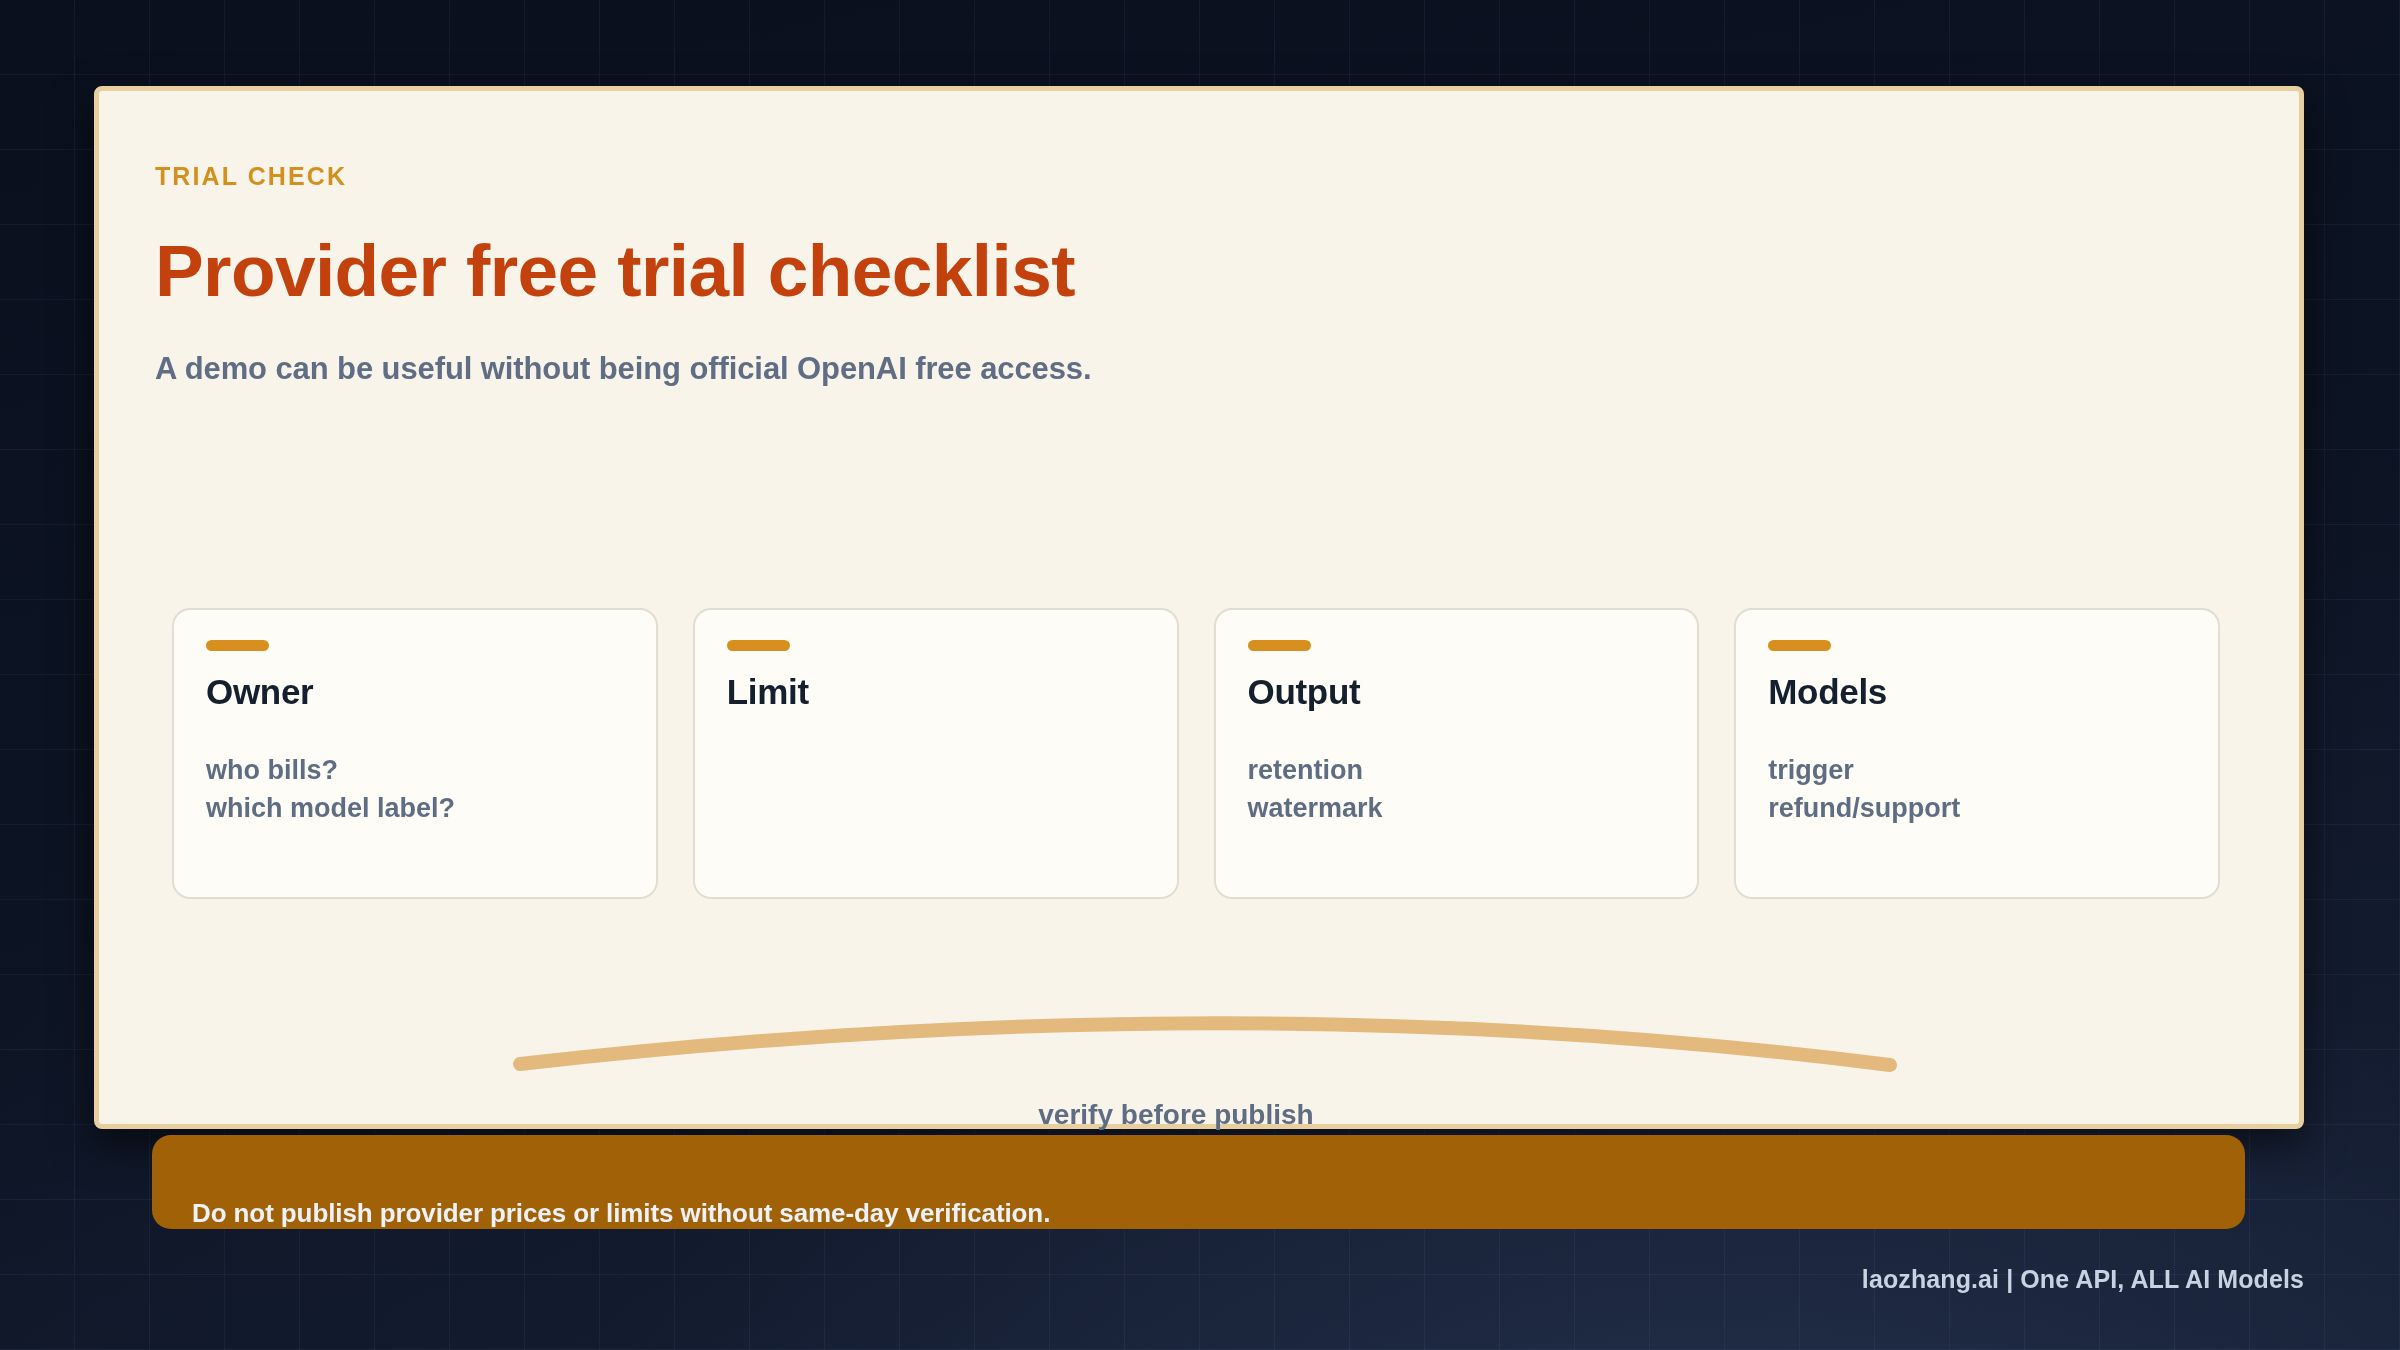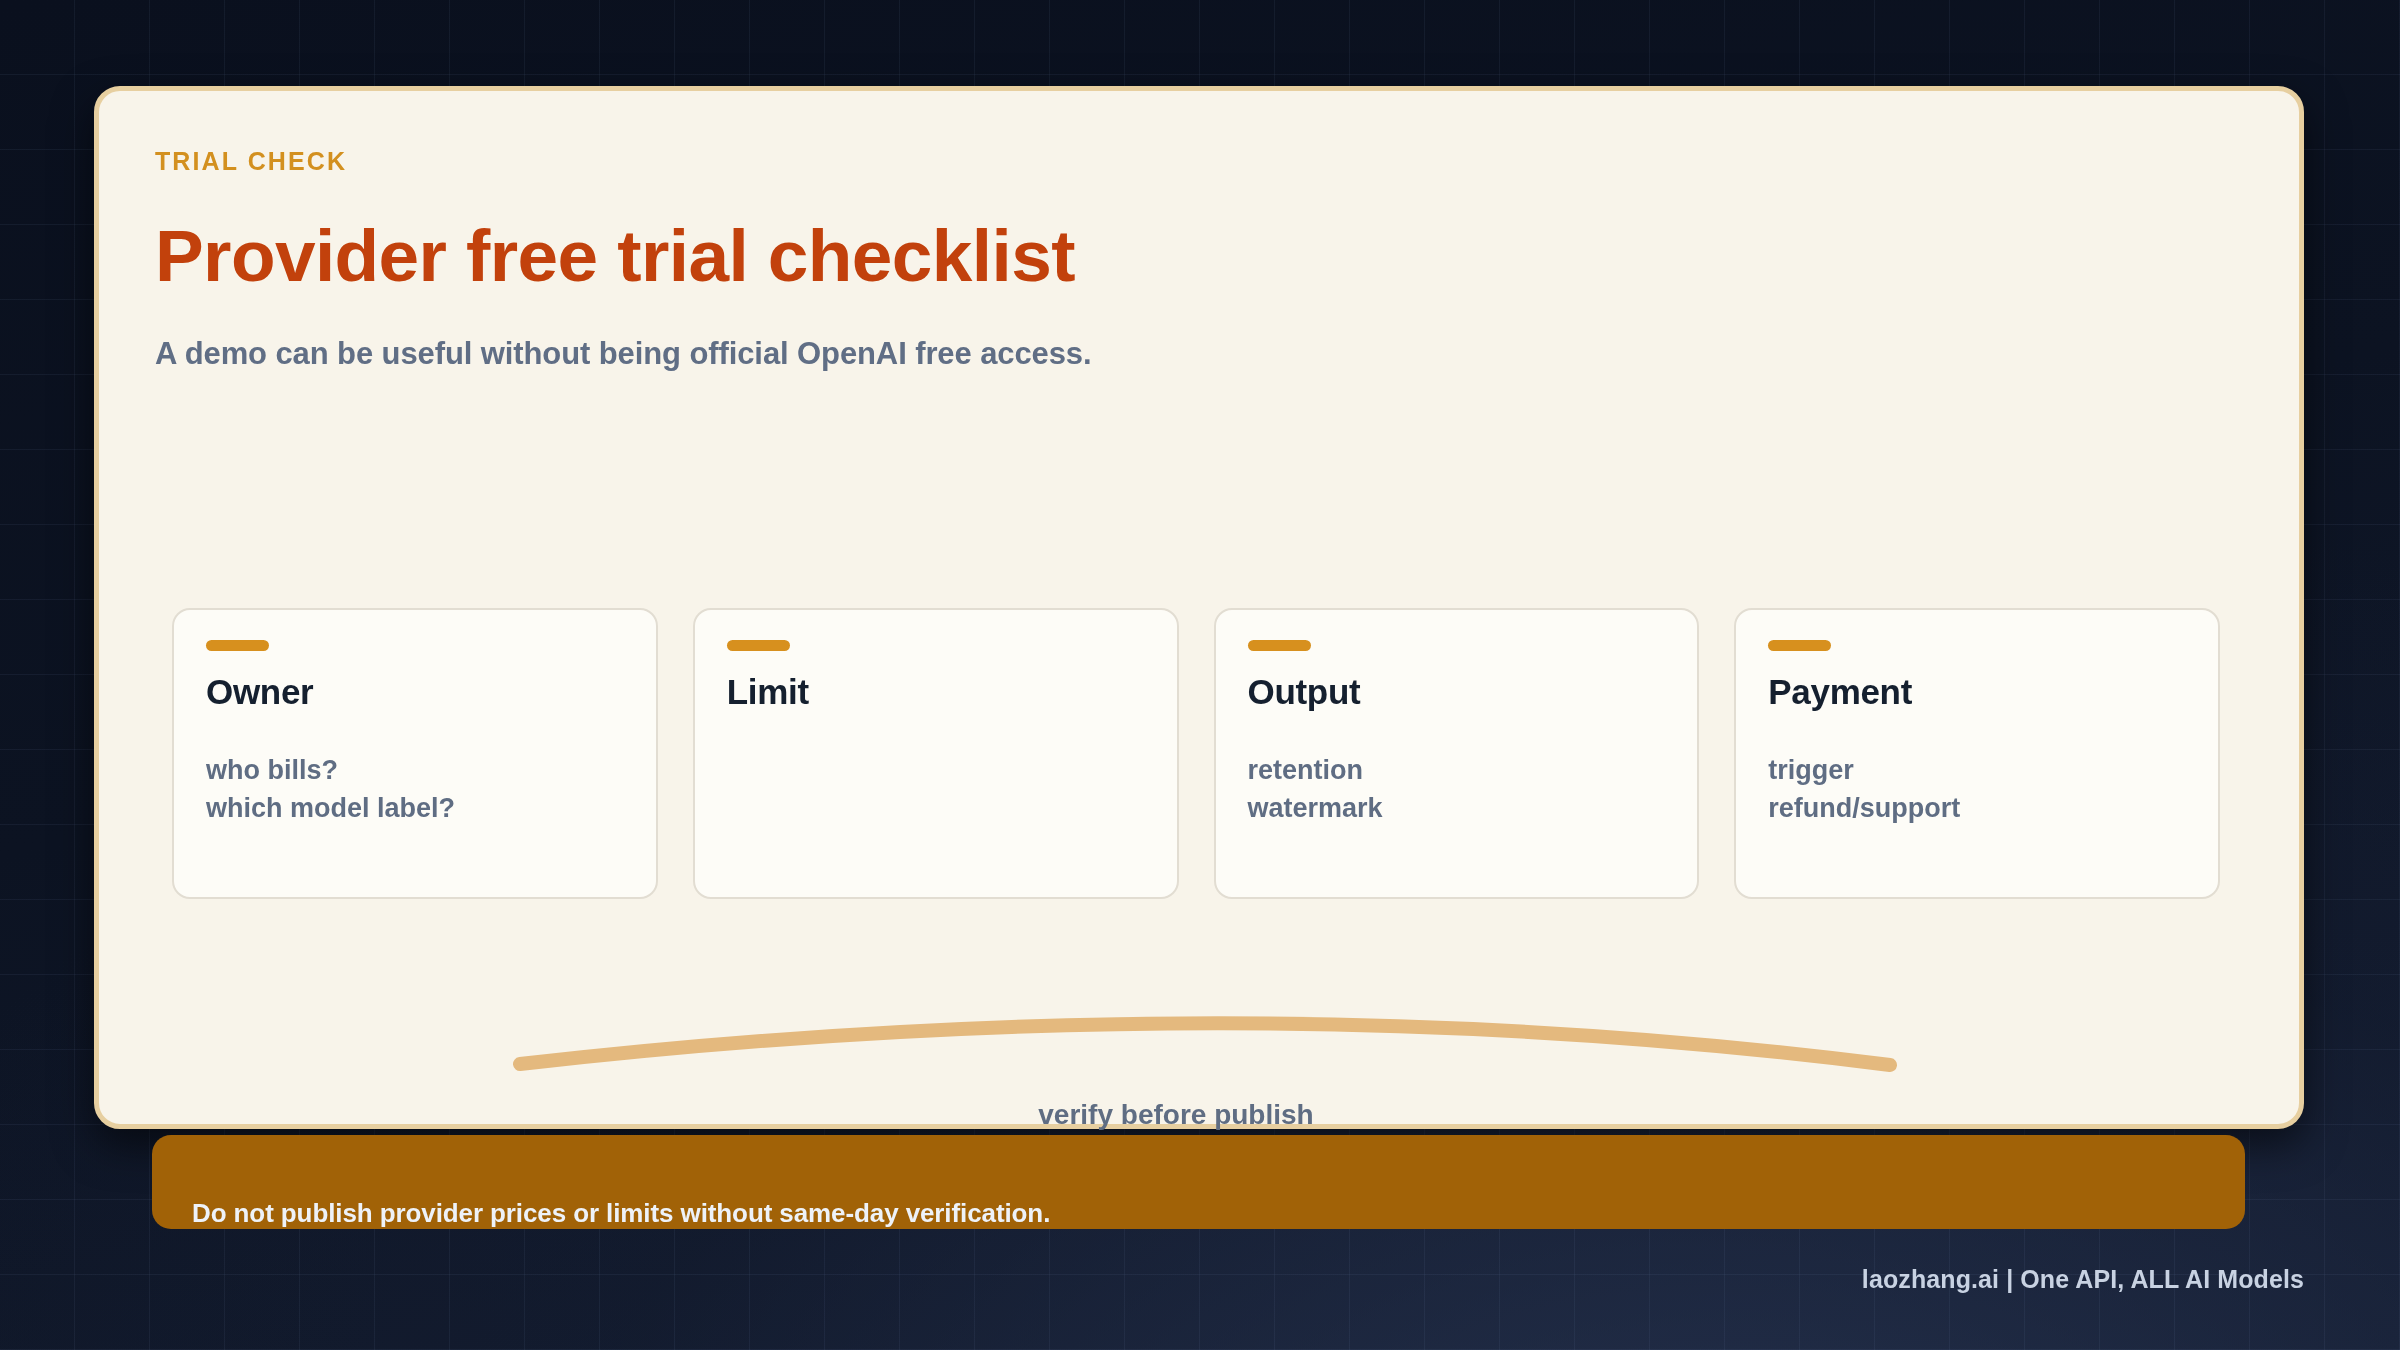--- a/index.html
+++ b/index.html
@@ -27,23 +27,23 @@
     background-position:-1px -1px;
   }
 
   
   .panel {
     position:absolute;
     left:94px; top:86px;
     width:2210px; height:1043px;
     background:#f8f4ea;
     border:5px solid #e7cfa0;
-    border-radius:26px;
+    border-radius:8px;
     box-shadow:0 16px 40px rgba(0,0,0,0.55);
-    padding:58px 0 0 56px;
+    padding:73px 0 0 56px;
   }
 
   .eyebrow {
     color:#d3901f;
     font-size:25px;
     font-weight:bold;
     letter-spacing:2.1px;
     line-height:1;
   }
 
@@ -190,21 +190,21 @@
     <div class="card-accent" style="background: rgb(215, 144, 30);"></div>
     <div class="card-title">Output</div>
     <div class="card-body">
       <div>retention</div>
       <div>watermark</div>
     </div>
   </div>
 
   <div class="card">
     <div class="card-accent" style="background: rgb(215, 144, 30);"></div>
-    <div class="card-title">Payment</div>
+    <div class="card-title">Models</div>
     <div class="card-body">
       <div>trigger</div>
       <div>refund/support</div>
     </div>
   </div>
 
 </div>
 
 <div class="banner">
   <div class="banner-text">Do not publish provider prices or limits without same-day verification.</div>

